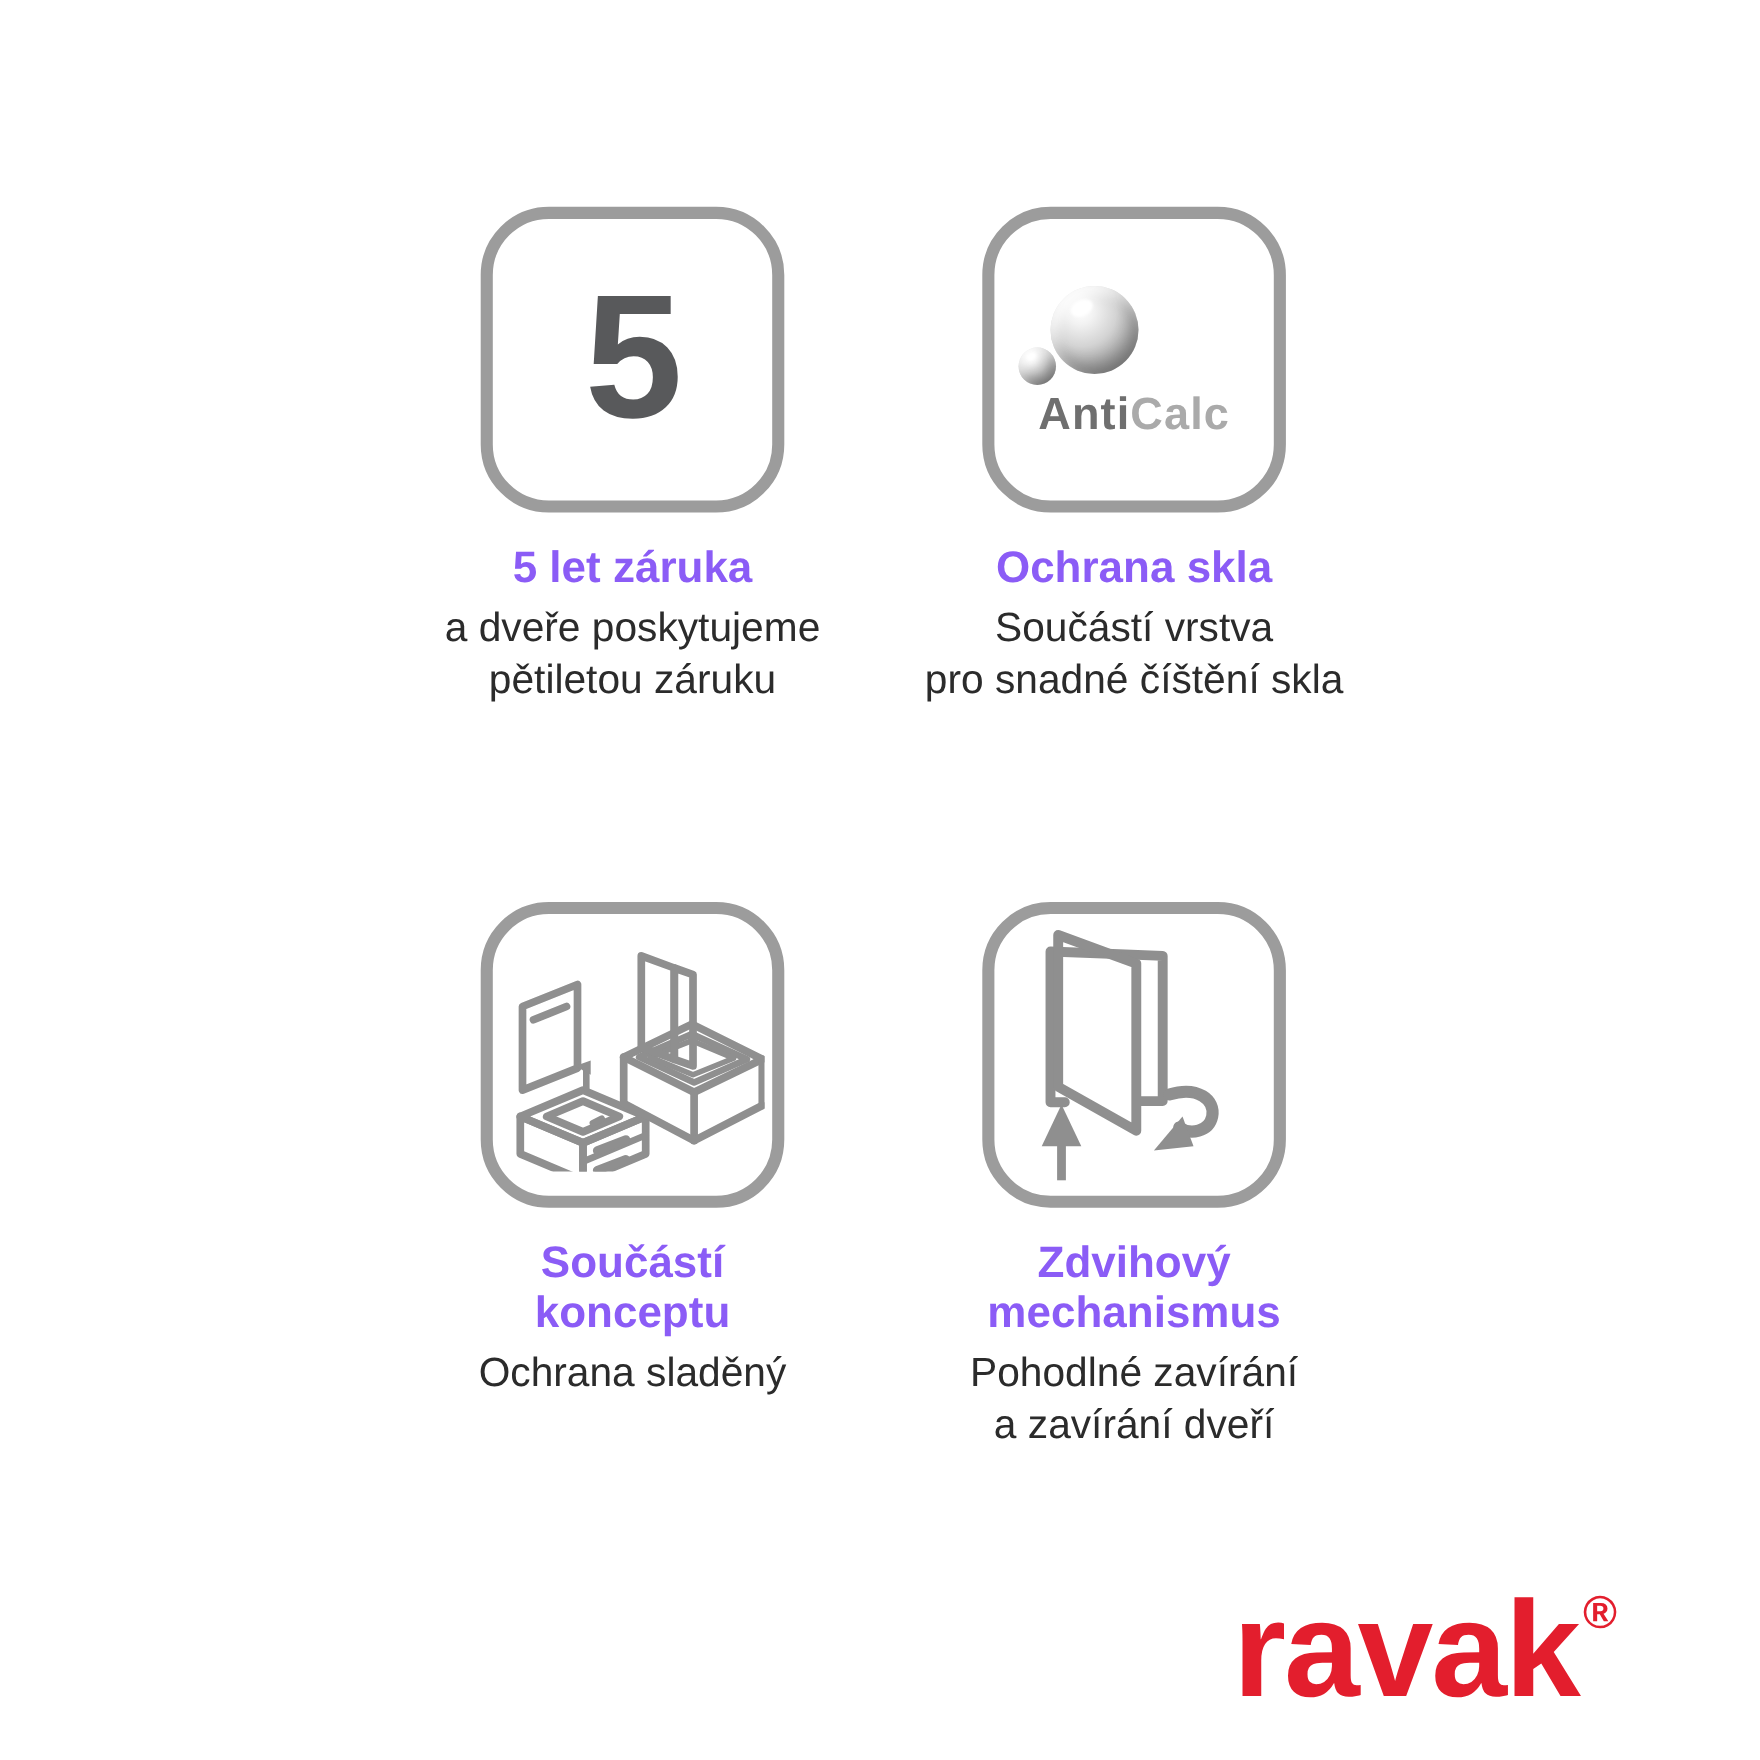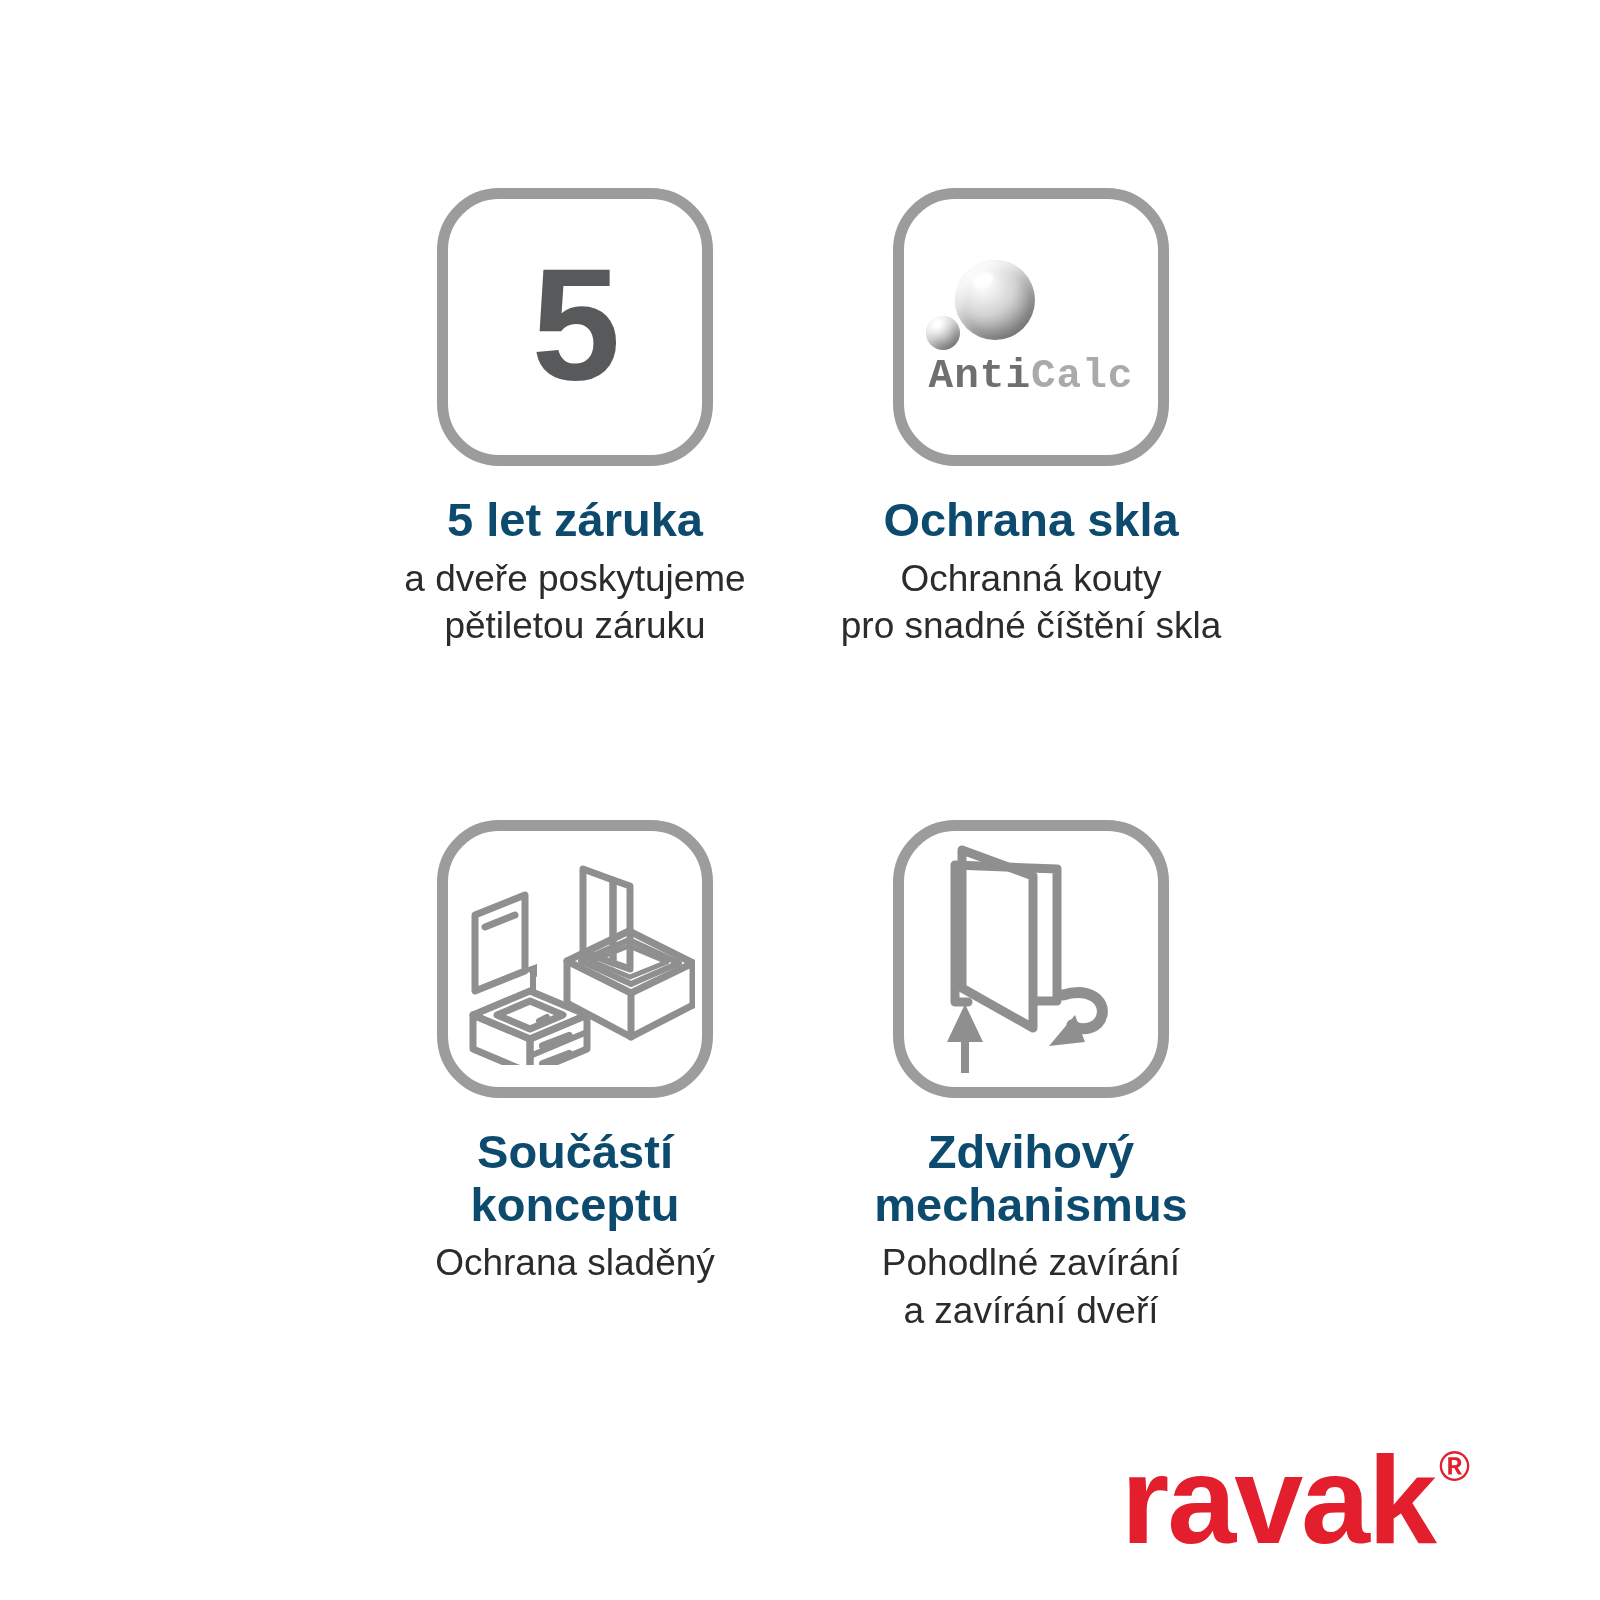--- a/index.html
+++ b/index.html
@@ -26,28 +26,28 @@
   .sphere{position:absolute;border-radius:50%;
     background:radial-gradient(circle at 34% 28%, #ffffff 0%, #f2f2f2 16%, #d3d3d3 42%, #9a9a9a 72%, #848484 84%, #b9b9b9 97%);
     box-shadow: inset -6px -9px 14px rgba(0,0,0,0.18), inset 5px 7px 10px rgba(255,255,255,0.85);
   }
   .sphere-big{left:51px;top:61px;width:80px;height:80px;}
   .sphere-small{left:22px;top:117px;width:34px;height:34px;}
   .sphere .glint{position:absolute;left:22%;top:16%;width:26%;height:18%;
     background:#ffffff;border-radius:50%;filter:blur(1px);transform:rotate(-25deg);}
   .anticalc{
     position:absolute;left:0;right:0;top:157px;text-align:center;
-    font-family:Liberation Mono, monospace;
+    font-family:Liberation Sans, sans-serif;
     font-size:41px;font-weight:600;letter-spacing:1px;line-height:1;
   }
   .anticalc .dark{color:#6f6f6f;}
   .anticalc .light{color:#aaaaaa;}
 
   .title{
-    margin-top:28px;font-size:47px;font-weight:bold;color:#0c4a6e;line-height:1.12;
+    margin-top:28px;font-size:40px;font-weight:bold;color:#8b5cf6;line-height:1.12;
   }
   .desc{
     margin-top:8px;font-size:37px;color:#2b2b2b;line-height:1.28;
   }
 
   .logo{
     position:absolute;right:134px;bottom:38px;color:#e31e2d;
     font-size:124px;font-weight:bold;letter-spacing:-2px;line-height:1;
     white-space:nowrap;
   }
@@ -87,21 +87,21 @@
           </div>
       </div>
       <div class="anticalc">
         <span class="dark">Anti</span><span class="light">Calc</span>
       </div>
     </div>
     <div class="title">
       <div>Ochrana skla</div>
     </div>
     <div class="desc">
-      <div>Ochranná kouty</div>
+      <div>Součástí vrstva</div>
       <div>pro snadné číštění skla</div>
     </div>
   </div>
 
   <div class="feature" id="feature-concept">
     <div class="badge">
       <svg width="240" height="212" viewBox="0 0 240 212">
 
         <polygon class="stroke" stroke-width="7" points="20,62 70,42 70,118 20,138"></polygon>
         <line class="stroke" stroke-width="7" x1="30" y1="74" x2="60" y2="62"></line>

